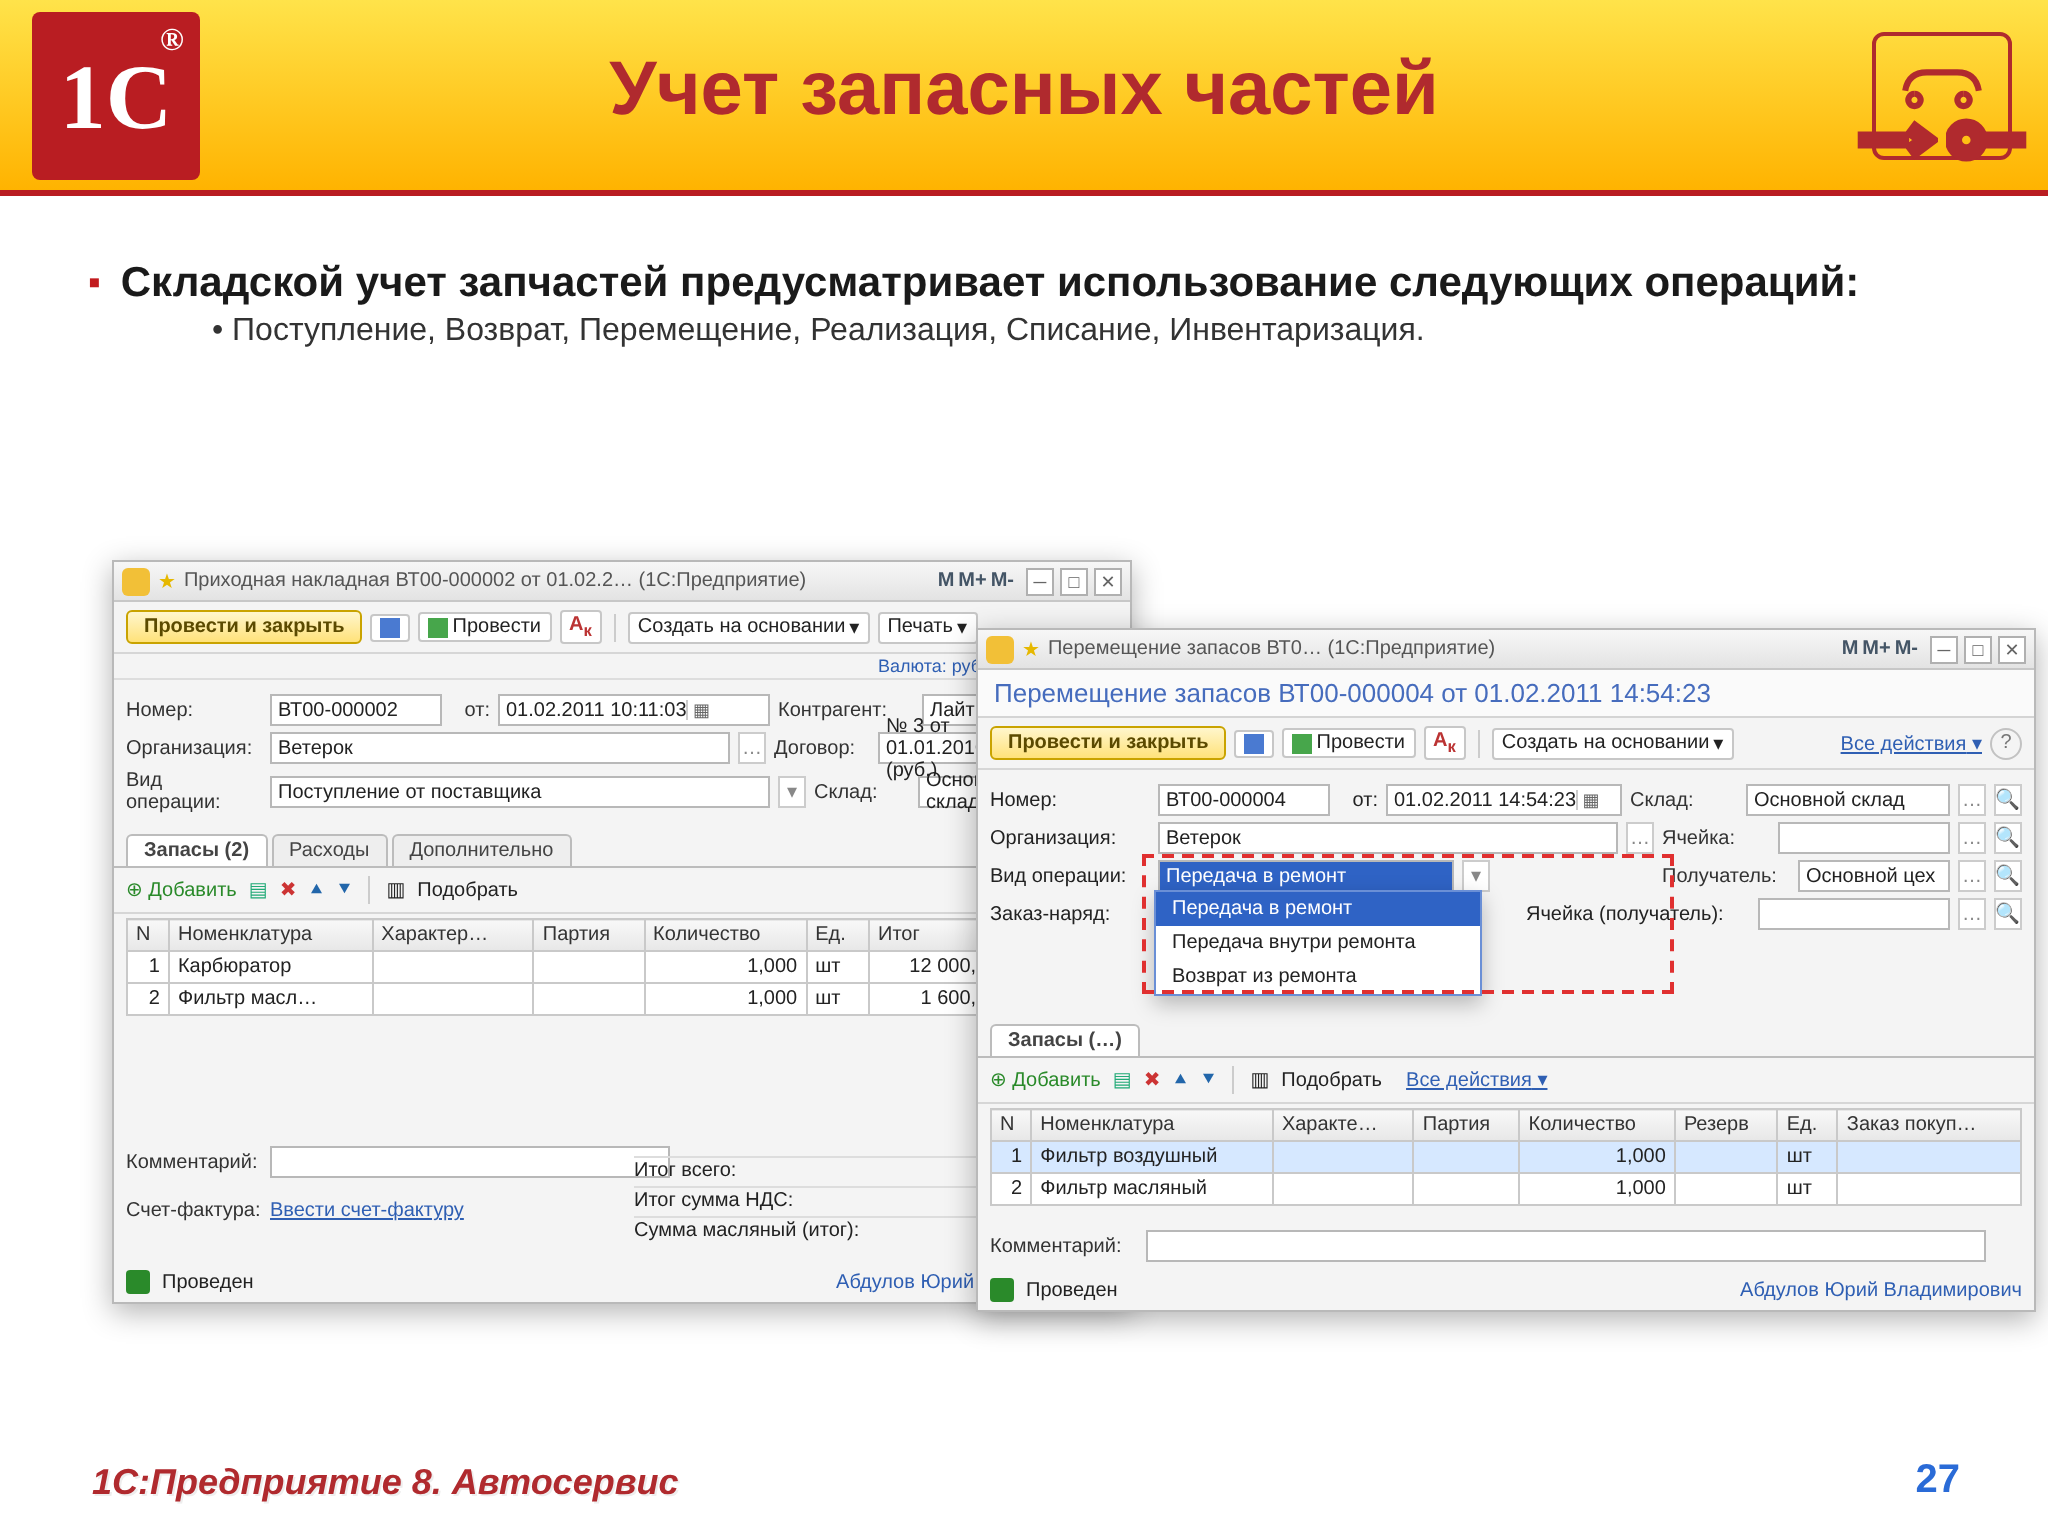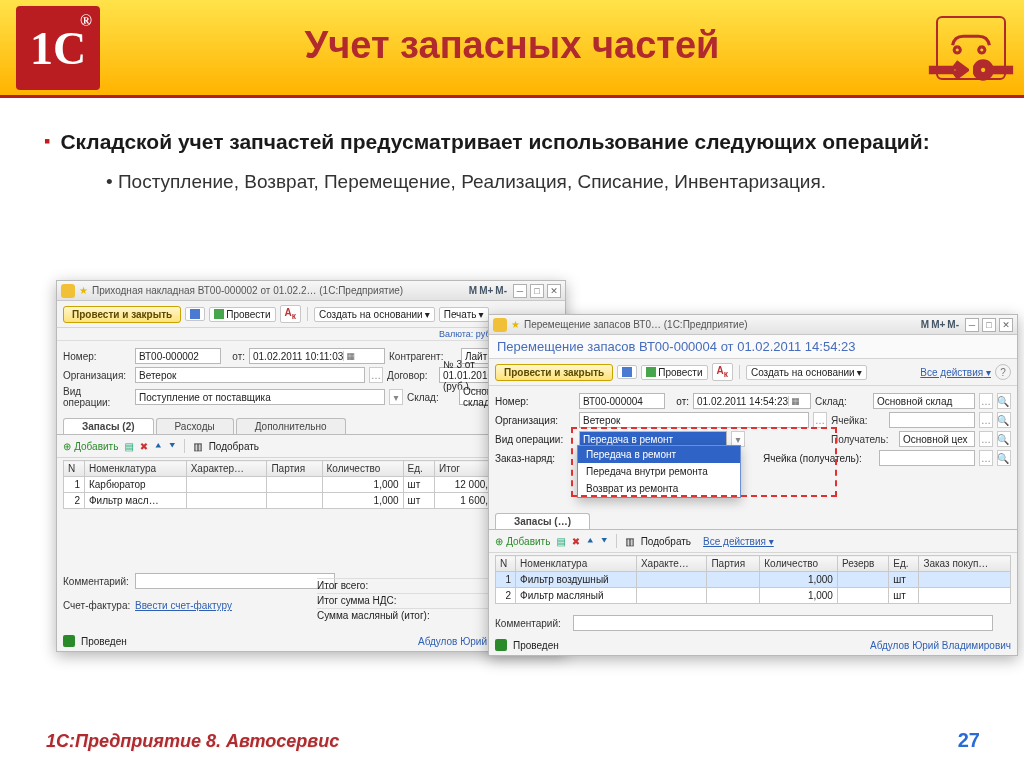--- a/index.html
+++ b/index.html
@@ -59,22 +59,22 @@
     left: 44px; top: 128px; right: 44px;
     color: #333;
   }
   .bullet-main {
     display: flex; gap: 10px;
     font-size: 21px; font-weight: bold; color: #1a1a1a;
     line-height: 1.3;
   }
   .bullet-main::before { content: "▪"; color: #c21b1e; font-size: 18px; margin-top: 2px; }
   .bullet-sub {
-    margin-left: 62px; margin-top: 14px;
-    font-size: 19px; color: #333; line-height: 1.35;
+    margin-left: 62px; 
+    font-size: 16px; color: #333; line-height: 1.35;
   }
   .bullet-sub::before { content: "• "; color: #333; }
 
   
   .slide-footer {
     position: absolute;
     left: 46px; bottom: 16px;
     font-weight: bold; font-style: italic;
     font-size: 18px; color: #b02a2e;
     text-shadow: 1px 1px 0 #eee;
@@ -137,21 +137,21 @@
 
   .form-area { padding: 4px 6px; }
   .row { display:flex; align-items:center; margin: 3px 0; gap:4px; }
   .lbl { width: 68px; color:#333; }
   .lblw { width: 80px; }
   .fld { border:1px solid #b8b8b8; background:#fff; padding:1px 3px; height:16px; display:flex; align-items:center; }
   .fld-btn { width:14px; border-left:1px solid #ccc; display:flex; align-items:center; justify-content:center; color:#666; font-size:9px; }
   .attach { width:14px; height:16px; border:1px solid #ccc; background:#fff; display:flex; align-items:center; justify-content:center; color:#888; font-size:10px; }
 
   .tabs { display:flex; gap:2px; padding: 3px 6px 0; border-bottom:1px solid #bcbcbc; }
-  .tab { border:1px solid #bcbcbc; border-bottom:none; background:#eee; padding:2px 18px; border-radius:3px 3px 0 0; font-size:10px; color:#444;text-align:center; }
+  .tab { border:1px solid #bcbcbc; border-bottom:none; background:#eee; padding:2px 8px; border-radius:3px 3px 0 0; font-size:10px; color:#444;text-align:center; }
   .tab.active { background:#fff; font-weight:bold; }
 
   .grid-tb {
     padding: 4px 6px;
     display:flex; align-items:center; gap:6px;
     border-bottom:1px solid #d6d6d6;
   }
   .grid-tb .add { color:#2a8a2a;text-align:right; }
 
   table.grid { width: calc(100% - 12px); margin:2px 6px; border-collapse:collapse; font-size:10px; }

